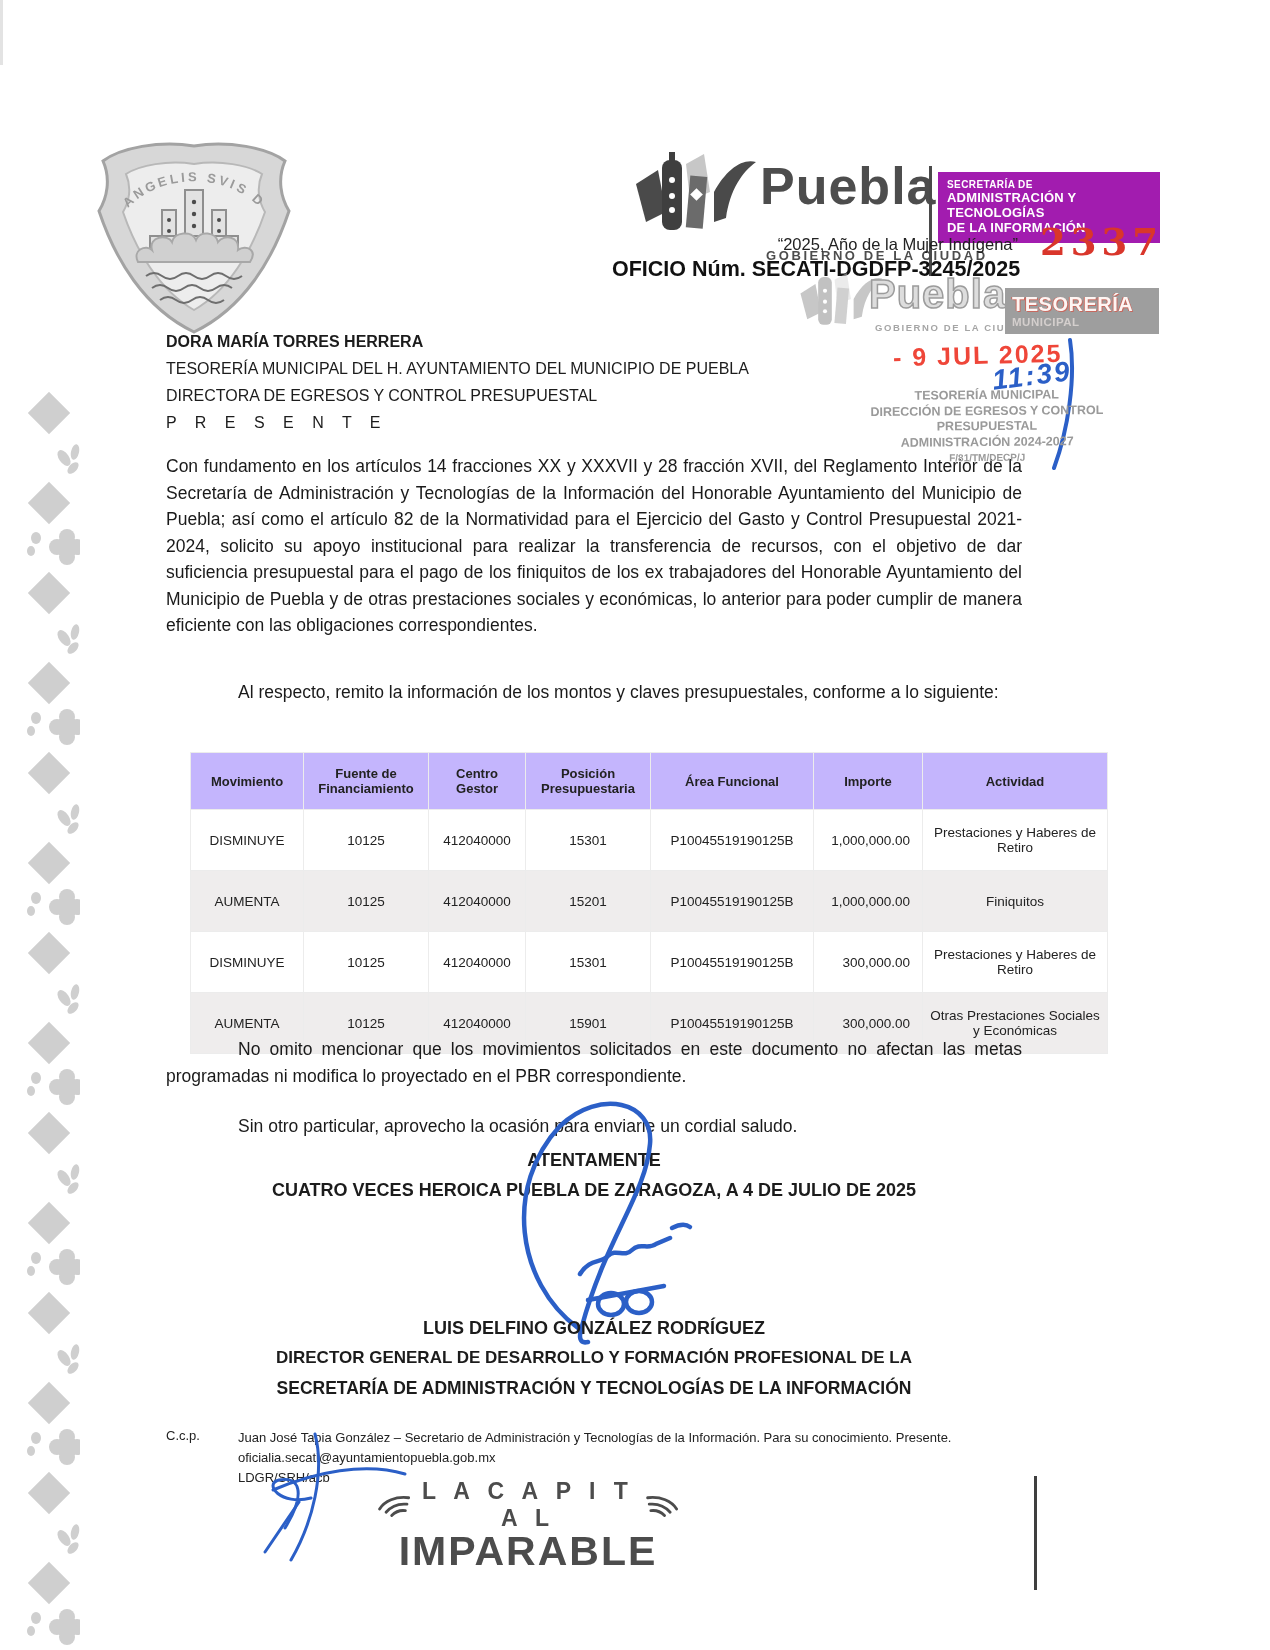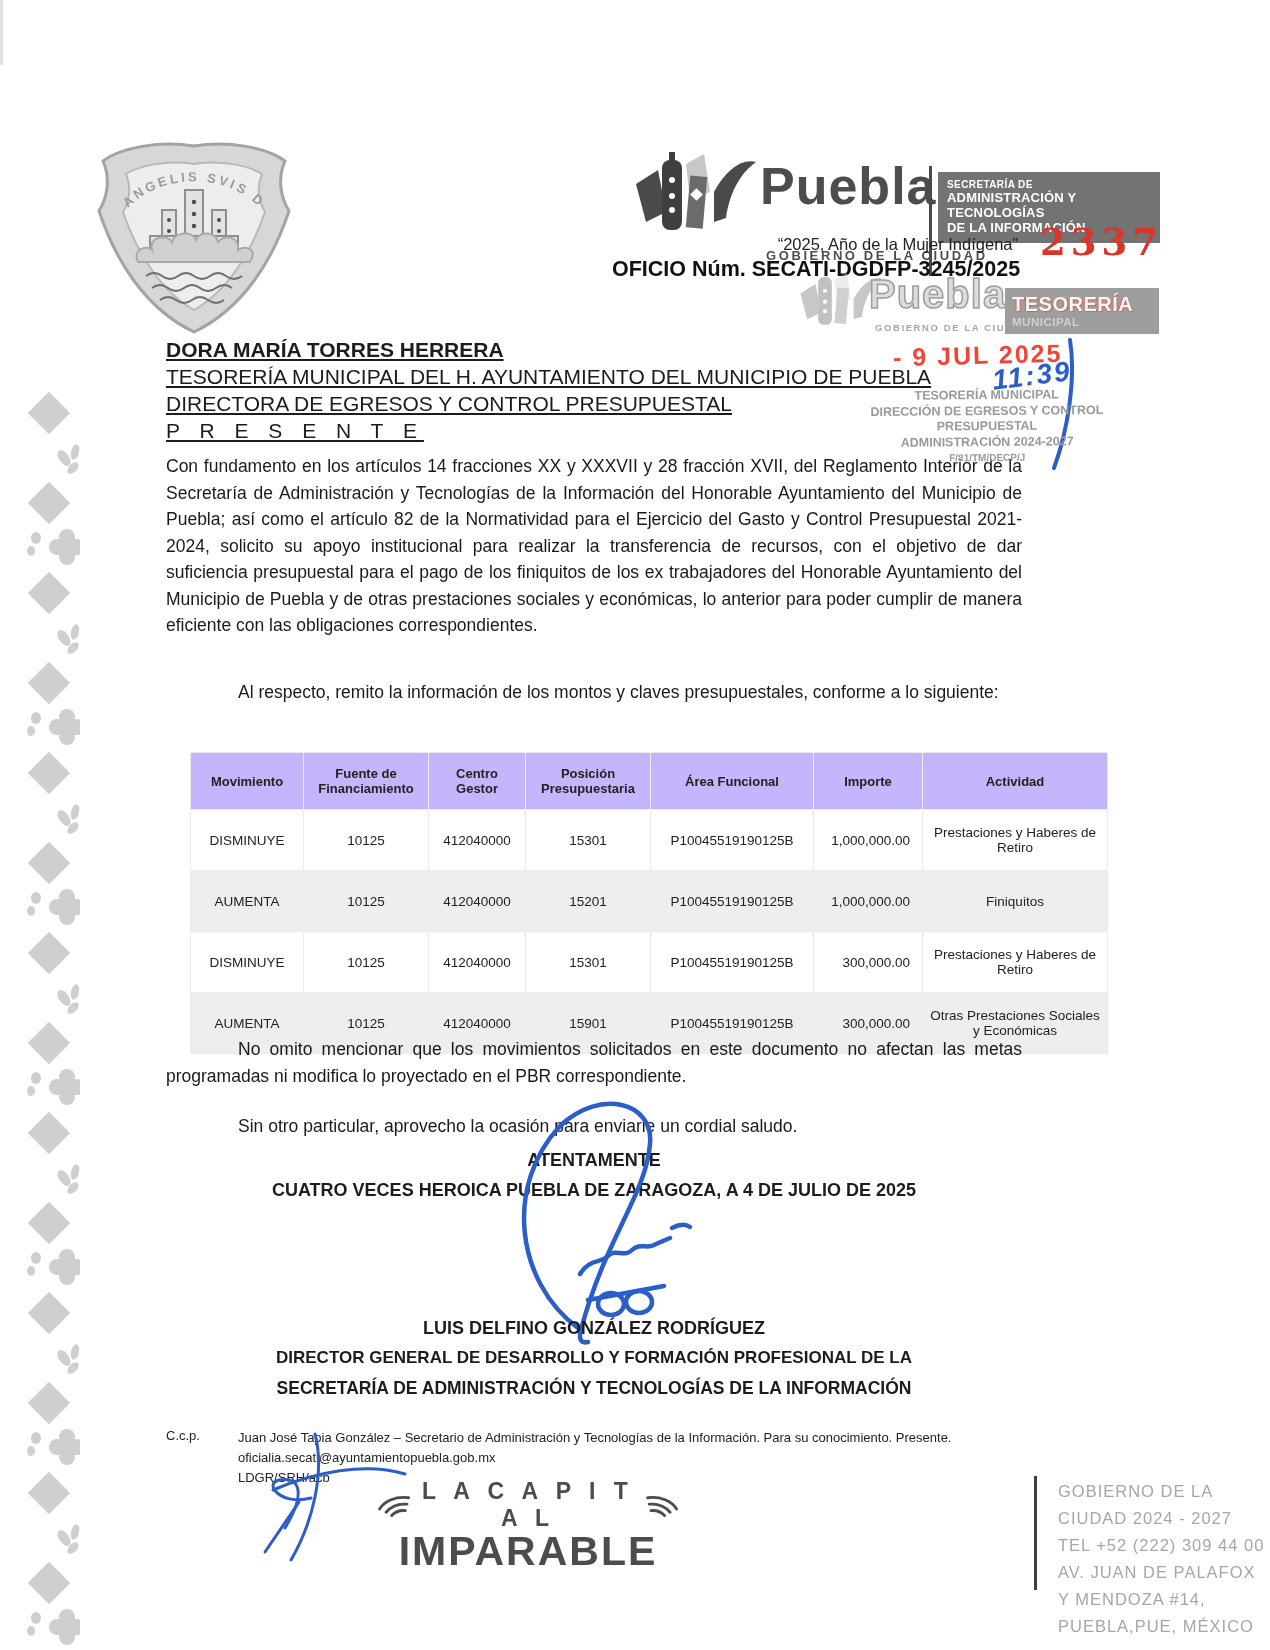--- a/index.html
+++ b/index.html
@@ -7,21 +7,21 @@
         font-family:"Liberation Sans",sans-serif;color:#1c1c1c;}
   .abs{position:absolute;}
 
   
   .edge-line{left:0;top:0;width:3px;height:65px;background:#e3e3e3;}
 
   
   .brand-word{left:760px;top:156px;font-size:52px;font-weight:bold;color:#4d4d4d;letter-spacing:1px;}
   .brand-tag{left:766px;top:248px;font-size:13px;font-weight:bold;color:#4d4d4d;letter-spacing:2.6px;}
   .brand-divider{left:929px;top:166px;width:3px;height:110px;background:#4a4a4a;}
-  .badge{left:938px;top:172px;width:204px;background:#737373;color:#fff;padding:7px 9px 8px 9px;}
+  .badge{left:938px;top:172px;width:204px;background:#a21caf;color:#fff;padding:7px 9px 8px 9px;}
   .badge .b1{font-size:10px;font-weight:bold;letter-spacing:.4px;}
   .badge .b2,.badge .b3{font-size:13px;font-weight:bold;letter-spacing:.2px;line-height:15px;}
   .year-legend{left:690px;top:235px;width:328px;text-align:right;font-size:16.5px;color:#222;}
   .folio{left:1040px;top:220px;font-family:"DejaVu Serif",serif;font-weight:bold;font-size:37px;
          color:#d9362b;letter-spacing:5px;}
   .oficio{left:612px;top:257px;font-size:21.5px;font-weight:bold;color:#111;}
 
   
   .stamp{left:795px;top:266px;width:370px;height:86px;opacity:.88;}
   .stamp .s-word{position:absolute;left:74px;top:6px;font-size:40px;font-weight:bold;color:#d9d9d9;
@@ -35,21 +35,21 @@
   .date-stamp{left:893px;top:341px;font-size:25px;font-weight:bold;color:#ef4639;
               letter-spacing:2px;transform:rotate(-1.5deg);}
   .time-hand{left:992px;top:360px;font-size:28px;font-weight:bold;font-style:italic;color:#2b5fc7;
              transform:rotate(-7deg);letter-spacing:2px;}
 
   .receipt-stamp{left:852px;top:388px;width:270px;text-align:center;color:#9a9a9a;
                  font-size:12.5px;font-weight:bold;line-height:15.5px;transform:rotate(-.5deg);z-index:1;}
   .receipt-stamp .tiny{font-size:10px;}
 
   
-  .recipient{left:166px;top:336px;font-size:21px;line-height:27px;z-index:2;text-decoration:underline;}
+  .recipient{left:166px;top:328px;font-size:16px;line-height:27px;z-index:2;}
   .recipient .r-name{font-weight:bold;}
   .recipient .r-presente{letter-spacing:7px;}
 
   
   .para{left:166px;width:856px;font-size:17.5px;line-height:26.5px;text-align:justify;color:#1a1a1a;}
   .p1{top:453px;}
   .p2{top:679px;text-indent:72px;}
   .p3{top:1036px;text-indent:72px;}
   .p4{top:1113px;text-indent:72px;}
 
@@ -323,20 +323,14 @@
           <path d="M4 14 C 14 13, 24 17, 30 24"></path>
           <path d="M6 22 C 13 21, 19 24, 23 28"></path>
         </g>
       </svg>
     </div>
     <div class="imp">IMPARABLE</div>
   </div>
 
   <div class="abs foot-divider"></div>
 
-  <div class="abs foot-right">
-    <div>GOBIERNO DE LA CIUDAD 2024 - 2027</div>
-    <div>TEL +52 (222) 309 44 00</div>
-    <div>AV. JUAN DE PALAFOX Y MENDOZA #14,</div>
-    <div>PUEBLA,PUE, MÉXICO</div>
-  </div>
 
 </div>
 
 </body></html>

